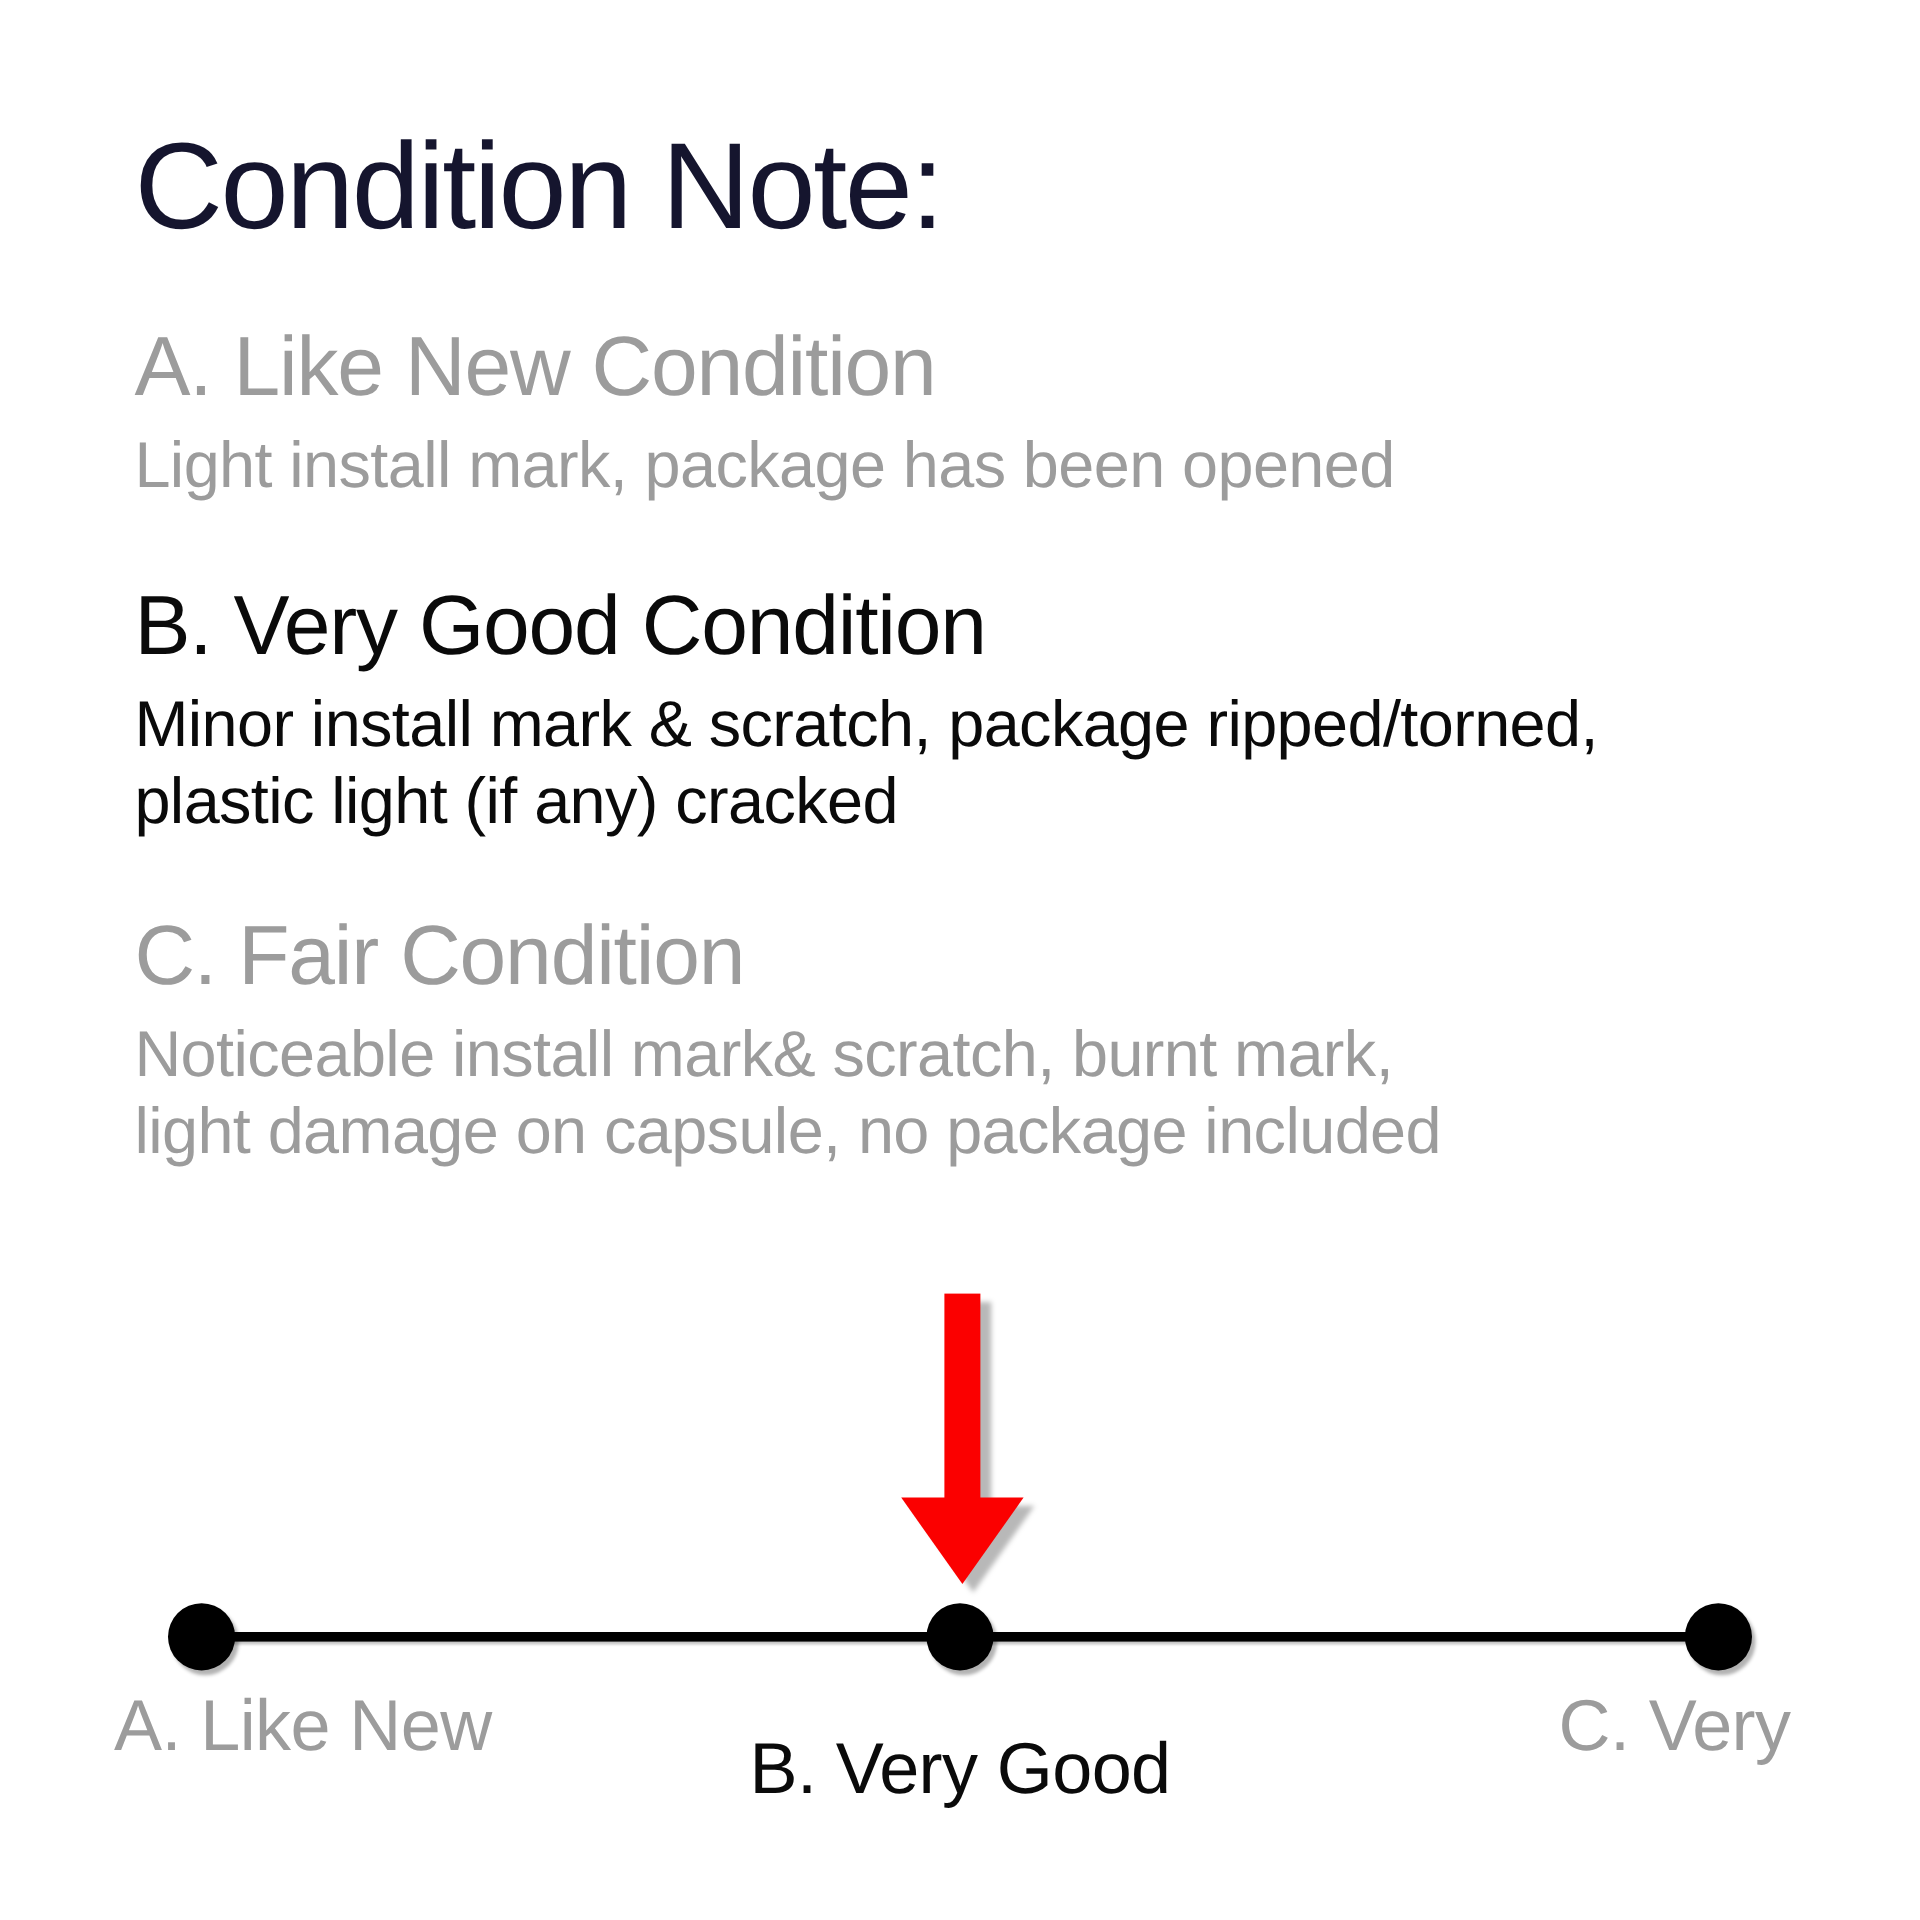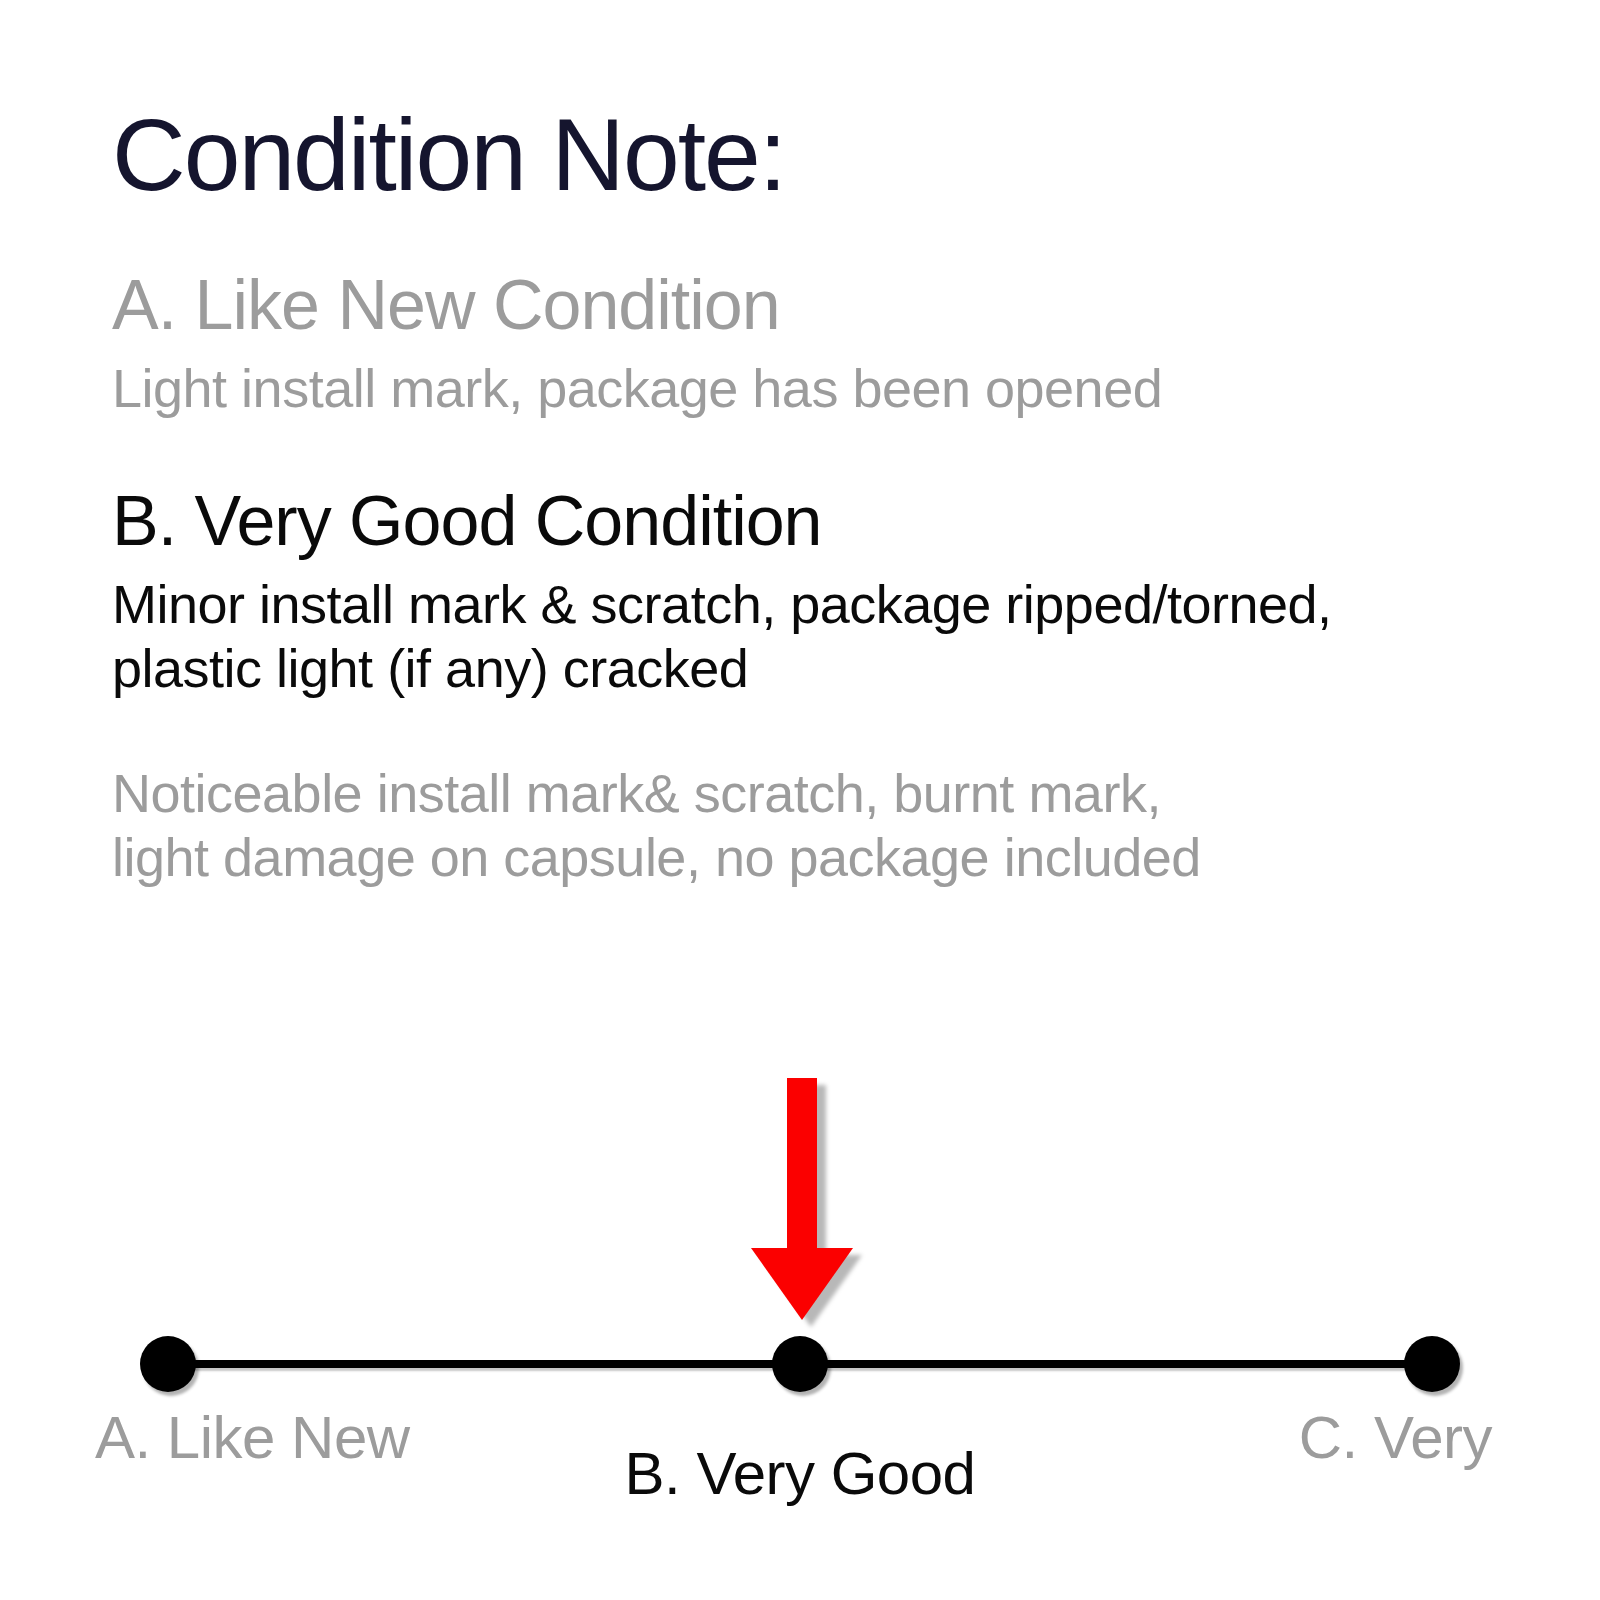--- a/index.html
+++ b/index.html
@@ -119,20 +119,21 @@
 
   <div class="section section-b active">
     <h2>B. Very Good Condition</h2>
     <div class="desc">
       <div>Minor install mark &amp; scratch, package ripped/torned,</div>
       <div>plastic light (if any) cracked</div>
     </div>
   </div>
 
   <div class="section section-c inactive">
+    <h2>C. Fair Condition</h2>
     <div class="desc">
       <div>Noticeable install mark&amp; scratch, burnt mark,</div>
       <div>light damage on capsule, no package included</div>
     </div>
   </div>
 
   <div class="pointer">
     <div class="shaft"></div>
     <div class="head"></div>
   </div>

